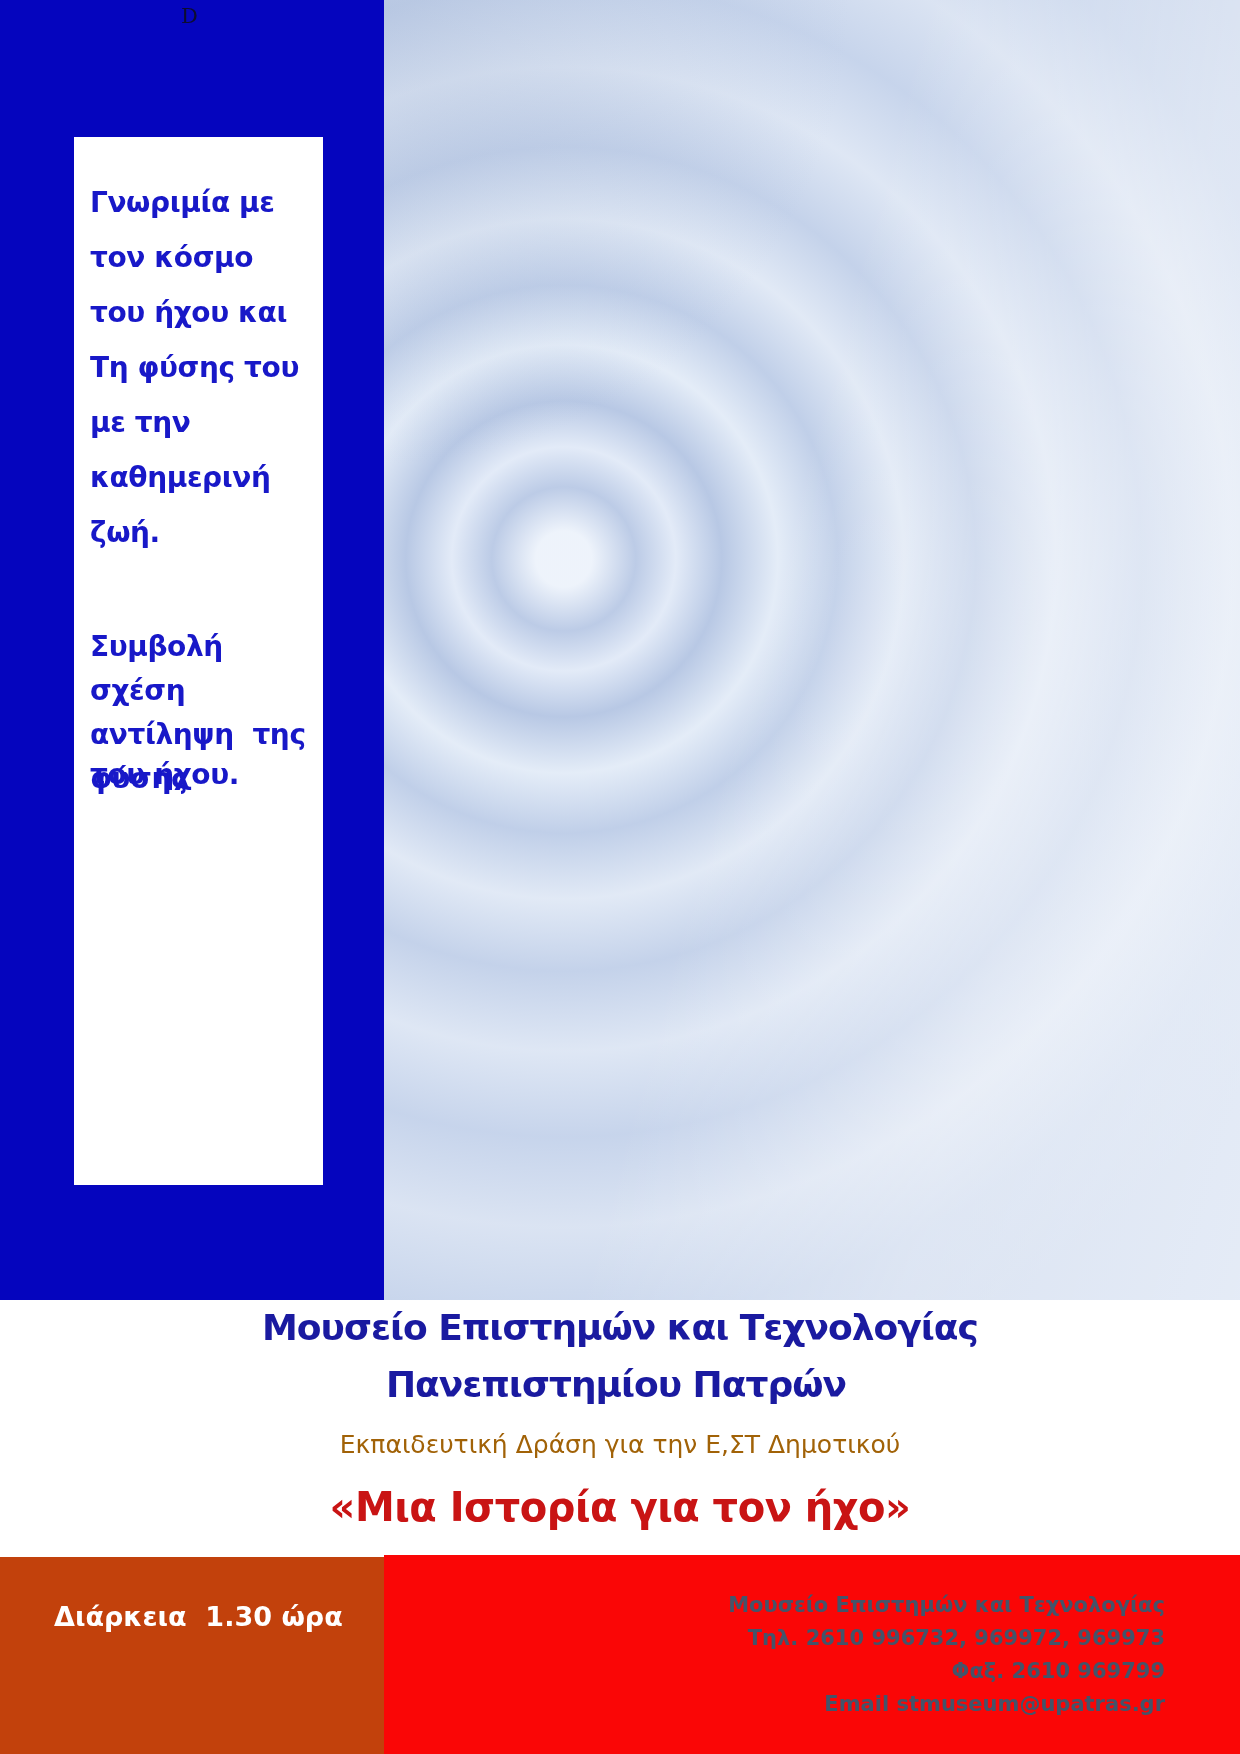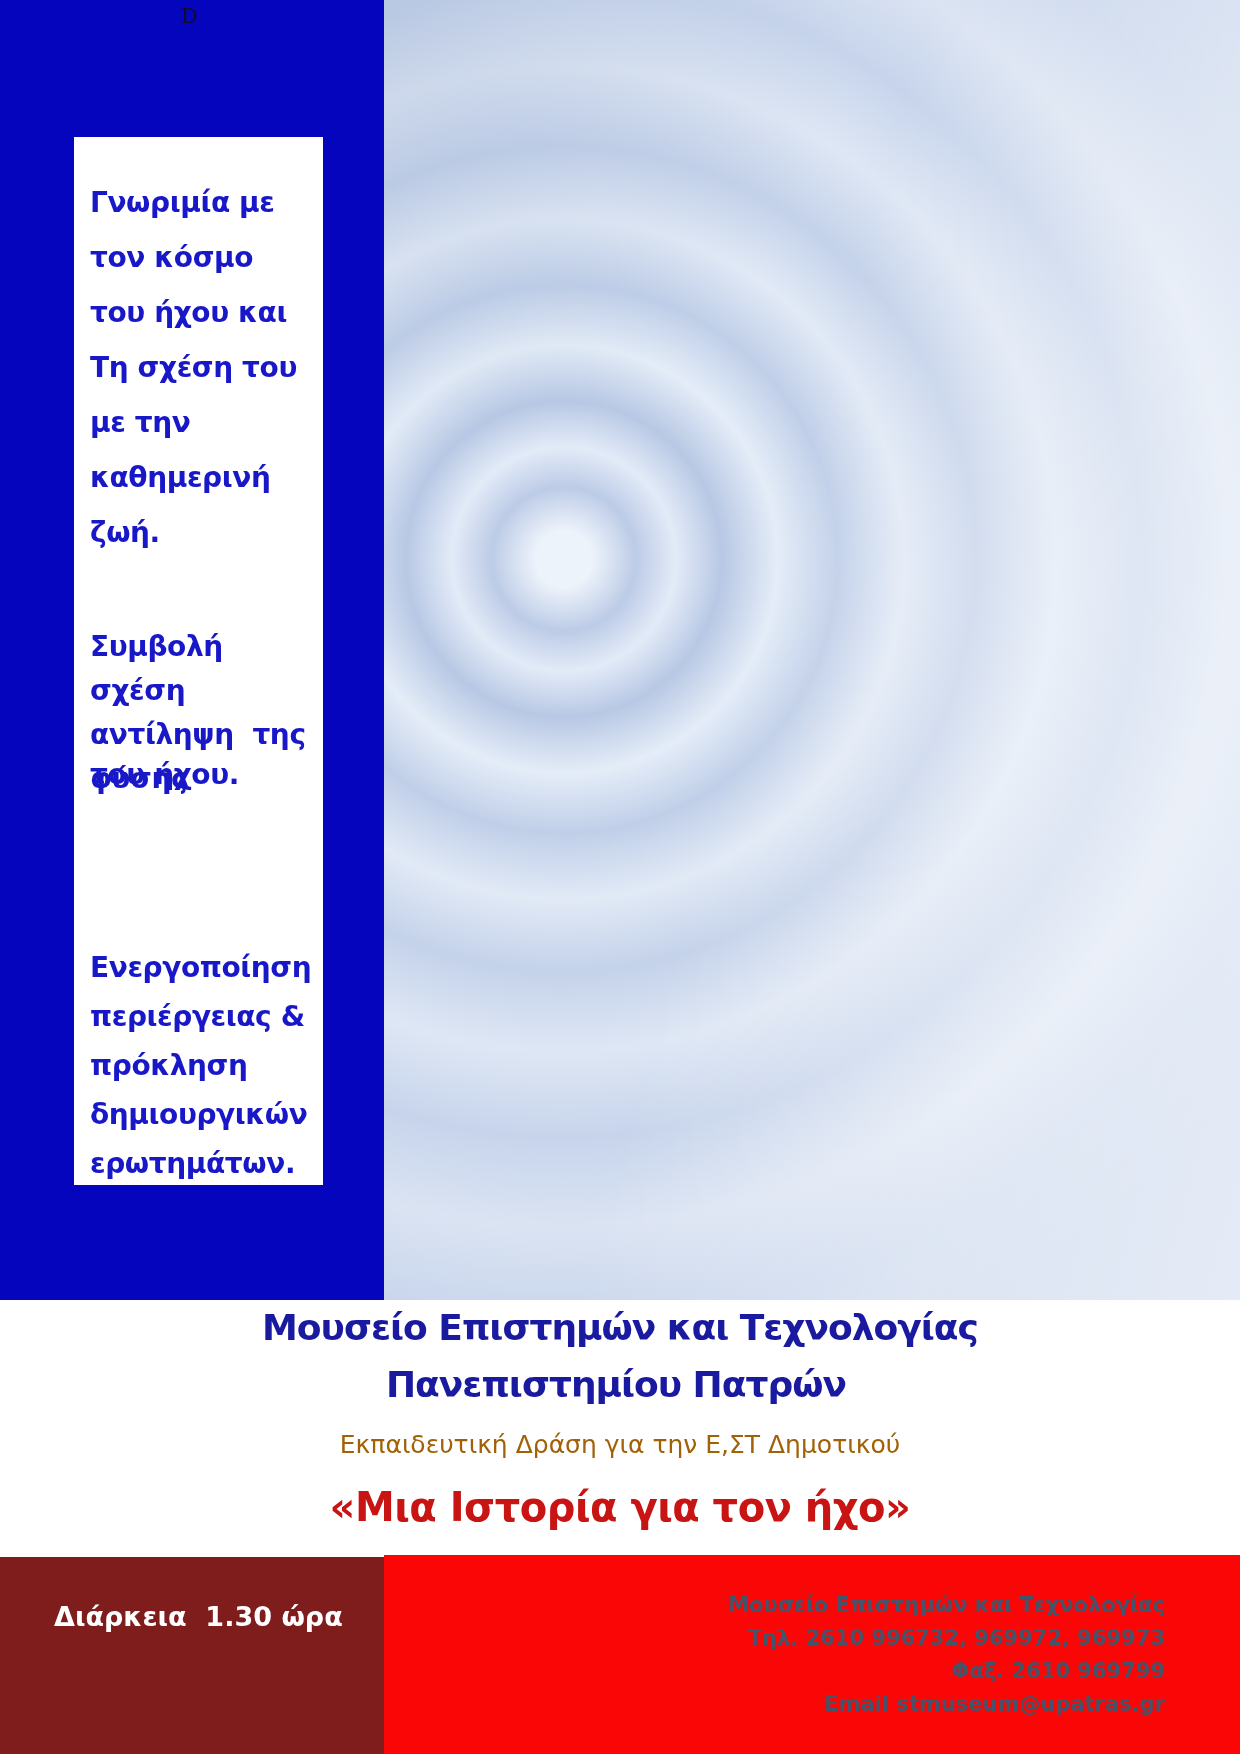--- a/index.html
+++ b/index.html
@@ -64,21 +64,21 @@
     margin:24px 0 0 0;color:#a16207;font-weight:400;
     font-size:25px;line-height:30px;
   }
   .event-title{
     margin:24px 0 0 0;color:#C91414;font-weight:bold;
     font-size:40px;line-height:46px;letter-spacing:-0.5px;
   }
   
   .footer-blue{
     position:absolute;left:0;top:1557px;width:384px;height:197px;
-    background:#7f1d1d;
+    background:#c2410c;
     padding-left:25px;
   }
   .duration{
     position:absolute;left:54px;top:44px;
     color:#ffffff;font-weight:bold;font-size:27px;
     white-space:pre-wrap;
   }
   .footer-red{
     position:absolute;left:384px;top:1555px;width:856px;height:199px;
     background:#FA0606;
@@ -93,33 +93,28 @@
 <body>
 
 <div class="page">
 
   <div class="left-band">
     <div class="top-mark">D</div>
     <div class="text-box">
       <div class="para para-1">Γνωριμία με
 τον κόσμο
 του ήχου και
-Τη σχέση του
+Τη φύσης του
 με την
 καθημερινή
 ζωή.</div>
       <div class="para para-2">Συμβολή σχέση
 αντίληψη  της
 φύσης</div>
       <div class="para para-2b">του ήχου.</div>
-      <div class="para para-3">Ενεργοποίηση
-περιέργειας &amp;
-πρόκληση
-δημιουργικών
-ερωτημάτων.</div>
     </div>
   </div>
 
   <div class="photo"></div>
 
   <div class="heading-section">
     <div class="museum-line1">Μουσείο Επιστημών και Τεχνολογίας</div>
     <div class="museum-line2">Πανεπιστημίου Πατρών</div>
     <div class="subtitle">Εκπαιδευτική Δράση για την Ε,ΣΤ Δημοτικού</div>
     <div class="event-title">«Μια Ιστορία για τον ήχο»</div>

